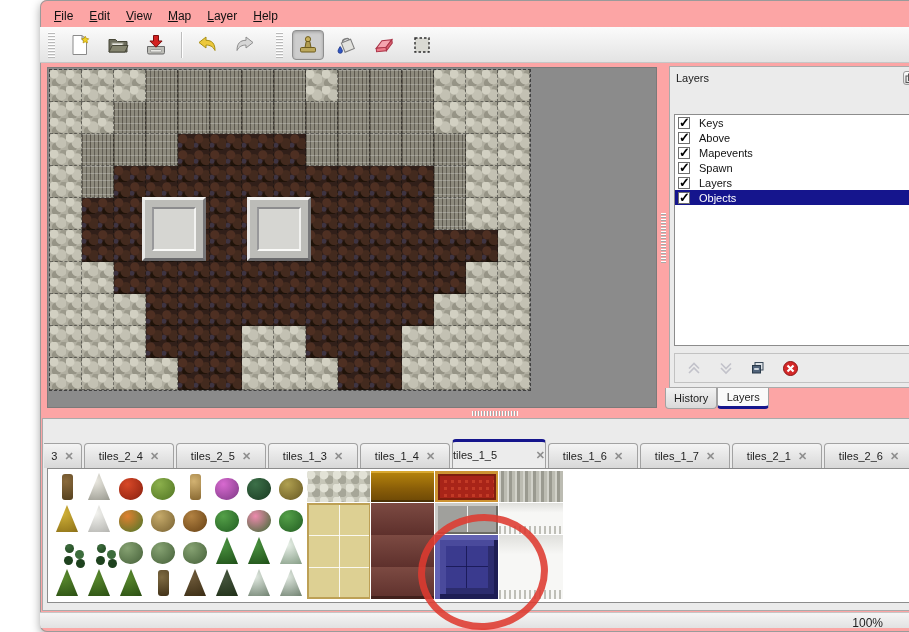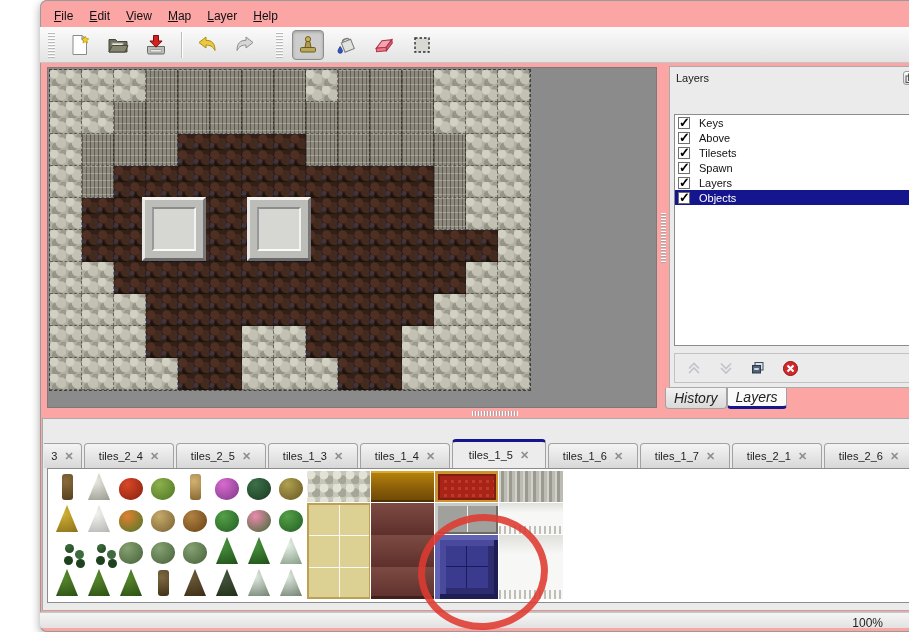--- a/index.html
+++ b/index.html
@@ -68,33 +68,33 @@
   .layer-row{display:flex;align-items:center;height:15px;padding-left:3px;font-size:11px;color:#111;}
   .layer-row.selected{background:#15158d;color:#fff;}
   .cb{width:12px;height:12px;background:#fff;border:1px solid #6e6e6e;box-sizing:border-box;margin-right:9px;
     font-size:13px;line-height:9px;font-weight:bold;color:#000;text-align:center;flex:none;}
   
   .layer-btns{position:absolute;left:4px;top:286px;width:262px;height:30px;border:1px solid #c2c2c2;background:#ebebeb;
     box-sizing:border-box;display:flex;align-items:center;}
   .lb{width:26px;height:24px;background:none;border:none;margin-left:6px;display:flex;align-items:center;justify-content:center;padding:0;}
   
   .dock-tabs{position:absolute;left:625px;top:388px;height:21px;display:flex;}
-  .dock-tab{min-width:52px;padding:0 8px;font-size:14px;color:#222;display:flex;align-items:center;justify-content:center;
-    background:linear-gradient(#f2f2f2,#d9d9d9);border:1px solid #a2a2a2;border-top:none;border-radius:0 0 4px 4px;box-sizing:border-box;font-style:italic;}
+  .dock-tab{min-width:52px;padding:0 8px;font-size:11px;color:#222;display:flex;align-items:center;justify-content:center;
+    background:linear-gradient(#f2f2f2,#d9d9d9);border:1px solid #a2a2a2;border-top:none;border-radius:0 0 4px 4px;box-sizing:border-box;}
   .dock-tab.active{background:#fafafa;border-bottom:3px solid #15158d;height:21px;}
   
   .tilesets-dock{position:absolute;left:2px;top:418px;width:905px;height:193px;background:#ebebeb;
     border:1px solid #aaa;box-sizing:border-box;}
   .ts-title{position:absolute;left:8px;top:2px;right:4px;height:16px;}
   .ts-tabbar{position:absolute;left:1px;top:20px;right:1px;height:29px;display:flex;align-items:flex-end;}
   .ts-tab{height:25px;width:90px;display:flex;align-items:center;justify-content:center;gap:7px;flex:none;
     background:linear-gradient(#f4f4f4,#d8d8d8);border:1px solid #a2a2a2;border-bottom:none;border-radius:4px 4px 0 0;
     font-size:11px;color:#222;box-sizing:border-box;margin-right:2px;}
   .ts-tab.clipped{width:38px;border-left:none;border-radius:0 4px 0 0;}
-  .ts-tab.active{height:29px;width:94px;background:#ececec;border-top:3px solid #15158d;}
+  .ts-tab.active{height:29px;width:94px;background:#ececec;border-top:3px solid #15158d;justify-content:space-between;}
   .ts-x{color:#8f8f8f;font-weight:bold;font-size:11px;}
   .ts-scroll{margin-left:auto;display:flex;}
   .ts-scroll button{width:20px;height:25px;border:1px solid #a2a2a2;background:linear-gradient(#f4f4f4,#d8d8d8);
     font-size:9px;color:#111;padding:0;margin-left:1px;}
   .palette-box{position:absolute;left:4px;top:49px;width:895px;height:135px;background:#fff;border:1px solid #8c8c8c;box-sizing:border-box;}
   .pcell{position:absolute;width:32px;height:32px;display:flex;align-items:flex-end;justify-content:center;}
   .blob{display:block;margin:0 auto 3px auto;width:24px;height:22px;}
   .sh-round{border-radius:52% 46% 55% 48%;}
   .sh-tree{clip-path:polygon(50% 0,96% 100%,4% 100%);width:24px;height:27px;}
   .sh-trunk{width:11px;height:26px;border-radius:3px;}
@@ -412,21 +412,21 @@
         <div class="layer-row">
           <span class="cb">✓</span>
           <span class="lname">Keys</span>
         </div>
         <div class="layer-row">
           <span class="cb">✓</span>
           <span class="lname">Above</span>
         </div>
         <div class="layer-row">
           <span class="cb">✓</span>
-          <span class="lname">Tilesets</span>
+          <span class="lname">Mapevents</span>
         </div>
         <div class="layer-row">
           <span class="cb">✓</span>
           <span class="lname">Spawn</span>
         </div>
         <div class="layer-row">
           <span class="cb">✓</span>
           <span class="lname">Layers</span>
         </div>
         <div class="layer-row selected">

